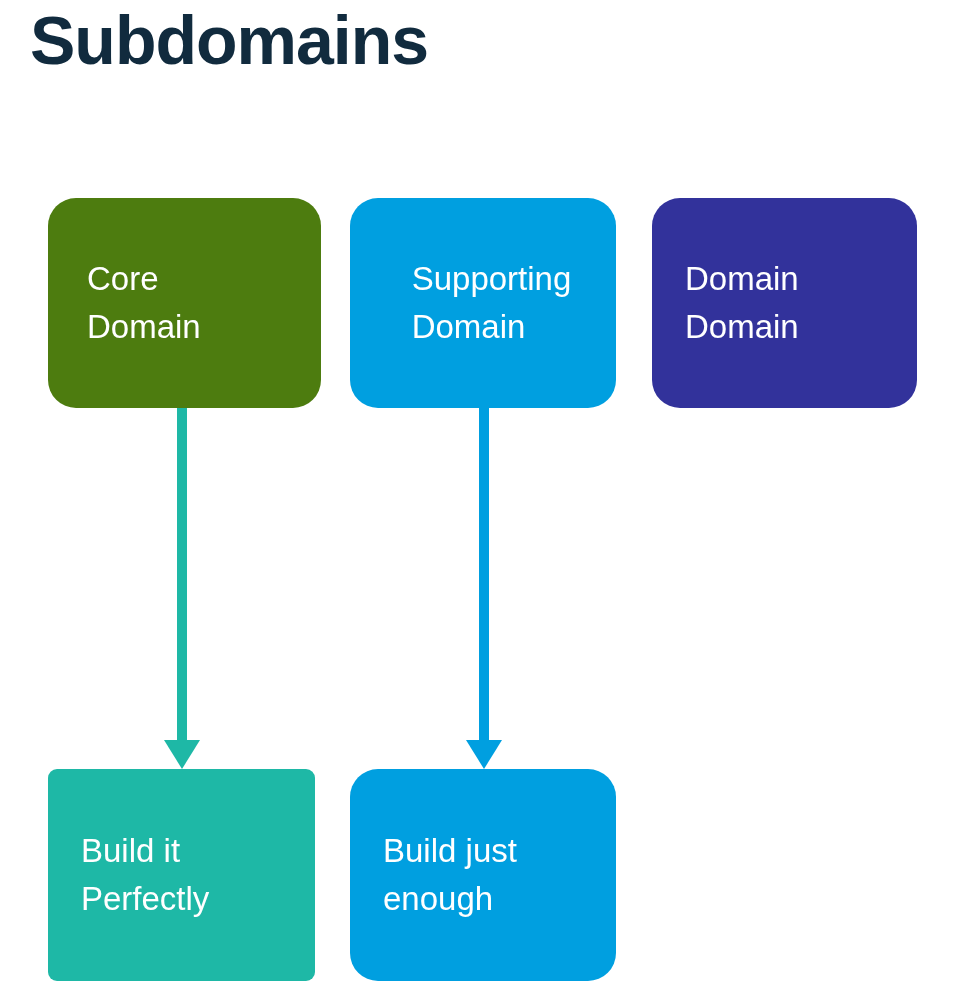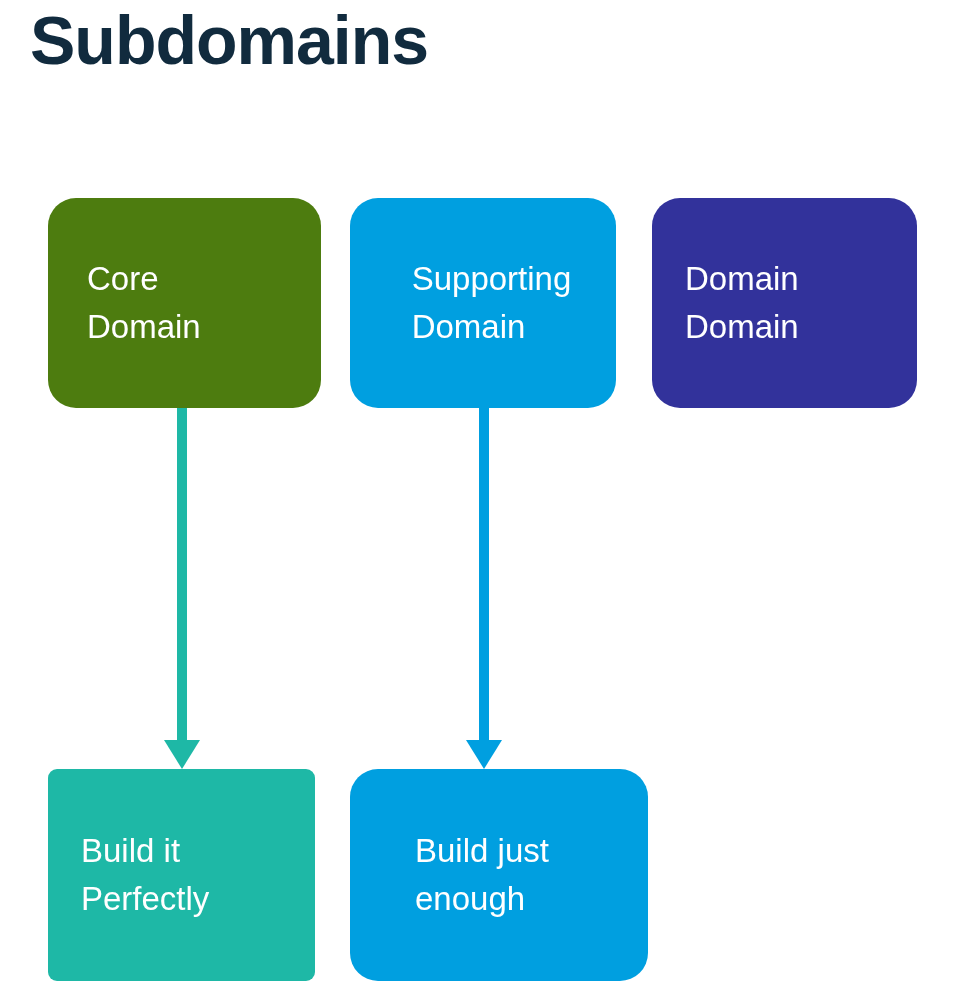--- a/index.html
+++ b/index.html
@@ -37,21 +37,21 @@
     font-size: 33px;
     line-height: 48px;
     font-weight: 400;
   }
   
   .n1 { left: 48px;  top: 198px; width: 267px; height: 210px; }
   .n2 { left: 350px; top: 198px; width: 266px; height: 210px; }
   .n3 { left: 652px; top: 198px; width: 265px; height: 210px; }
   
   .n4 { left: 48px;  top: 769px; width: 267px; height: 212px; border-radius: 9px; }
-  .n5 { left: 350px; top: 769px; width: 266px; height: 212px; padding-left: 32px; }
+  .n5 { left: 350px; top: 769px; width: 266px; height: 212px; }
   
   .arrow { position: absolute; top: 408px; width: 40px; height: 362px; }
   .a1 { left: 162px; }
   .a2 { left: 464px; }
 </style>
 </head>
 <body>
 
 <div class="canvas">
 

